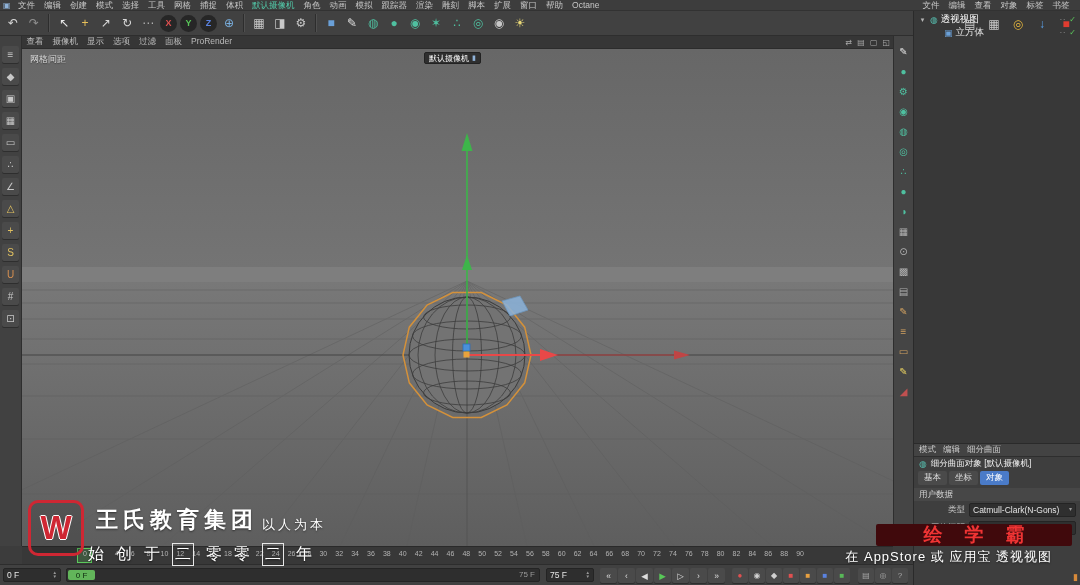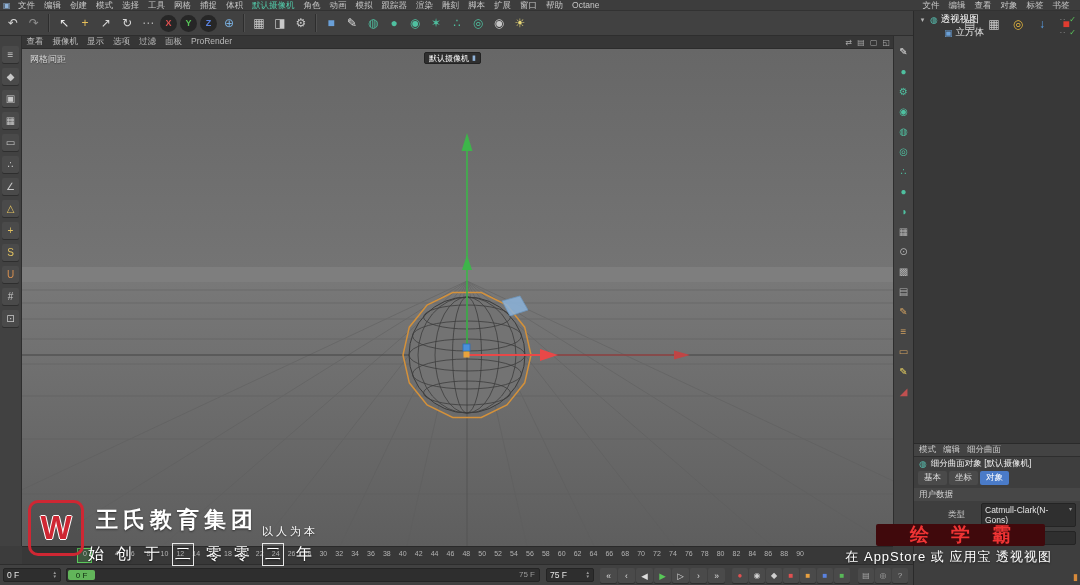--- a/index.html
+++ b/index.html
@@ -40,21 +40,21 @@
 .om-glyph{font-size:9px;}
 .om-dots{color:#9a9a9a;font-size:7px;margin-left:auto;letter-spacing:1px;}
 .om-check{color:#5bc85b;font-size:8px;margin-right:5px;}
 .attr-area{position:absolute;left:0;top:432px;width:167px;height:142px;background:#3e3e3e;border-top:1px solid #2a2a2a;font-size:8.5px;}
 .attr-modebar{display:flex;align-items:center;gap:7px;height:13px;padding:0 5px;background:#434343;border-bottom:1px solid #2e2e2e;color:#ccc;}
 .attr-title{display:flex;align-items:center;gap:4px;height:13px;padding:0 5px;color:#eee;}
 .attr-tabs{display:flex;gap:2px;padding:1px 4px;}
 .attr-tab{padding:1px 6px;background:#4a4a4a;border-radius:2px;color:#ddd;}
 .attr-tab.active{background:#4a7bc8;color:#fff;}
 .attr-section{height:13px;padding:1px 5px;background:#474747;color:#d6d6d6;margin-top:2px;}
-.attr-row{display:flex;align-items:center;gap:16px;padding:2px 5px;}
+.attr-row{display:flex;align-items:center;gap:4px;padding:2px 5px;}
 .attr-label{width:46px;text-align:right;color:#c2c2c2;flex:none;}
 .attr-value{flex:1;background:#2f2f2f;border:1px solid #242424;border-radius:2px;padding:1px 3px;color:#e4e4e4;display:flex;align-items:flex-start;min-height:11px;}
 .attr-caret{margin-left:auto;color:#999;font-size:6px;}
 .attr-corner{position:absolute;right:3px;bottom:3px;color:#d88a3a;font-size:9px;}
 
 .ruler{position:absolute;left:22px;top:546px;width:871px;height:18px;background:#383838;border-top:1px solid #2a2a2a;}
 .ruler-numbers{position:absolute;left:55px;top:3px;display:flex;}
 .ruler-num{width:15.9px;text-align:center;font-size:7px;color:#b2b2b2;flex:none;}
 .ruler-marker{position:absolute;left:55px;top:1px;width:15px;height:15px;border:1px solid #5bc85b;background:rgba(91,200,91,.22);}
 
@@ -68,26 +68,26 @@
 .transport{position:absolute;left:600px;top:3px;display:flex;gap:1px;}
 .tp-btn{width:17px;height:15px;background:#4a4a4a;border-radius:2px;display:flex;align-items:center;justify-content:center;font-size:8.5px;color:#ddd;box-shadow:0 1px 0 #2e2e2e;flex:none;}
 .tp-btn.active{color:#58c858;font-weight:bold;}
 .record-group{position:absolute;left:732px;top:3px;display:flex;gap:1px;}
 .rc-btn{width:16px;height:15px;background:#4a4a4a;border-radius:2px;display:flex;align-items:center;justify-content:center;font-size:8px;box-shadow:0 1px 0 #2e2e2e;flex:none;}
 .misc-group{position:absolute;left:858px;top:3px;display:flex;gap:1px;}
 
 .wm-logo{position:absolute;left:28px;top:500px;width:56px;height:56px;border:3px solid #cf2733;border-radius:10px;display:flex;align-items:center;justify-content:center;z-index:60;background:rgba(15,15,15,.18);}
 .wm-logo span{font-size:33px;font-weight:bold;color:#cf2733;text-shadow:-1px 0 #fff,1px 0 #fff,0 -1px #fff,0 1px #fff;}
 .wm-brand{position:absolute;left:96px;top:505px;font-size:22px;font-weight:bold;color:#fff;letter-spacing:5px;z-index:60;text-shadow:0 1px 2px rgba(0,0,0,.5);}
-.wm-slogan{position:absolute;left:262px;top:516px;font-size:11px;color:#fff;letter-spacing:3px;z-index:60;text-shadow:0 1px 2px rgba(0,0,0,.5);margin-top:8px;}
+.wm-slogan{position:absolute;left:262px;top:516px;font-size:13px;color:#fff;letter-spacing:3px;z-index:60;text-shadow:0 1px 2px rgba(0,0,0,.5);}
 .wm-founded{position:absolute;left:88px;top:543px;display:flex;gap:12px;z-index:60;align-items:center;}
 .wm-ch{font-size:16px;color:#fff;text-shadow:0 1px 2px rgba(0,0,0,.6);}
 .wm-ch.boxed{border:1px solid #e8e8e8;padding:0 2px;}
 .promo-1{position:absolute;right:30px;top:503px;font-size:15px;color:#fff;letter-spacing:8px;z-index:60;text-shadow:0 1px 2px rgba(0,0,0,.5);}
-.promo-brand{position:absolute;left:876px;top:524px;width:169px;height:22px;background:#40090c;display:flex;align-items:center;justify-content:center;z-index:60;border-radius:2px;}
+.promo-brand{position:absolute;left:876px;top:524px;width:196px;height:22px;background:#40090c;display:flex;align-items:center;justify-content:center;z-index:60;border-radius:2px;}
 .promo-brand span{font-size:19px;font-weight:bold;color:#f03434;letter-spacing:22px;padding-left:22px;}
 .promo-2{position:absolute;right:28px;top:548px;font-size:13px;color:#fff;letter-spacing:1px;z-index:60;text-shadow:0 1px 2px rgba(0,0,0,.5);}
 </style>
 </head>
 <body>
 
 <div id="root">
 
   <header class="menubar">
     <span class="app-ic">▣</span>

